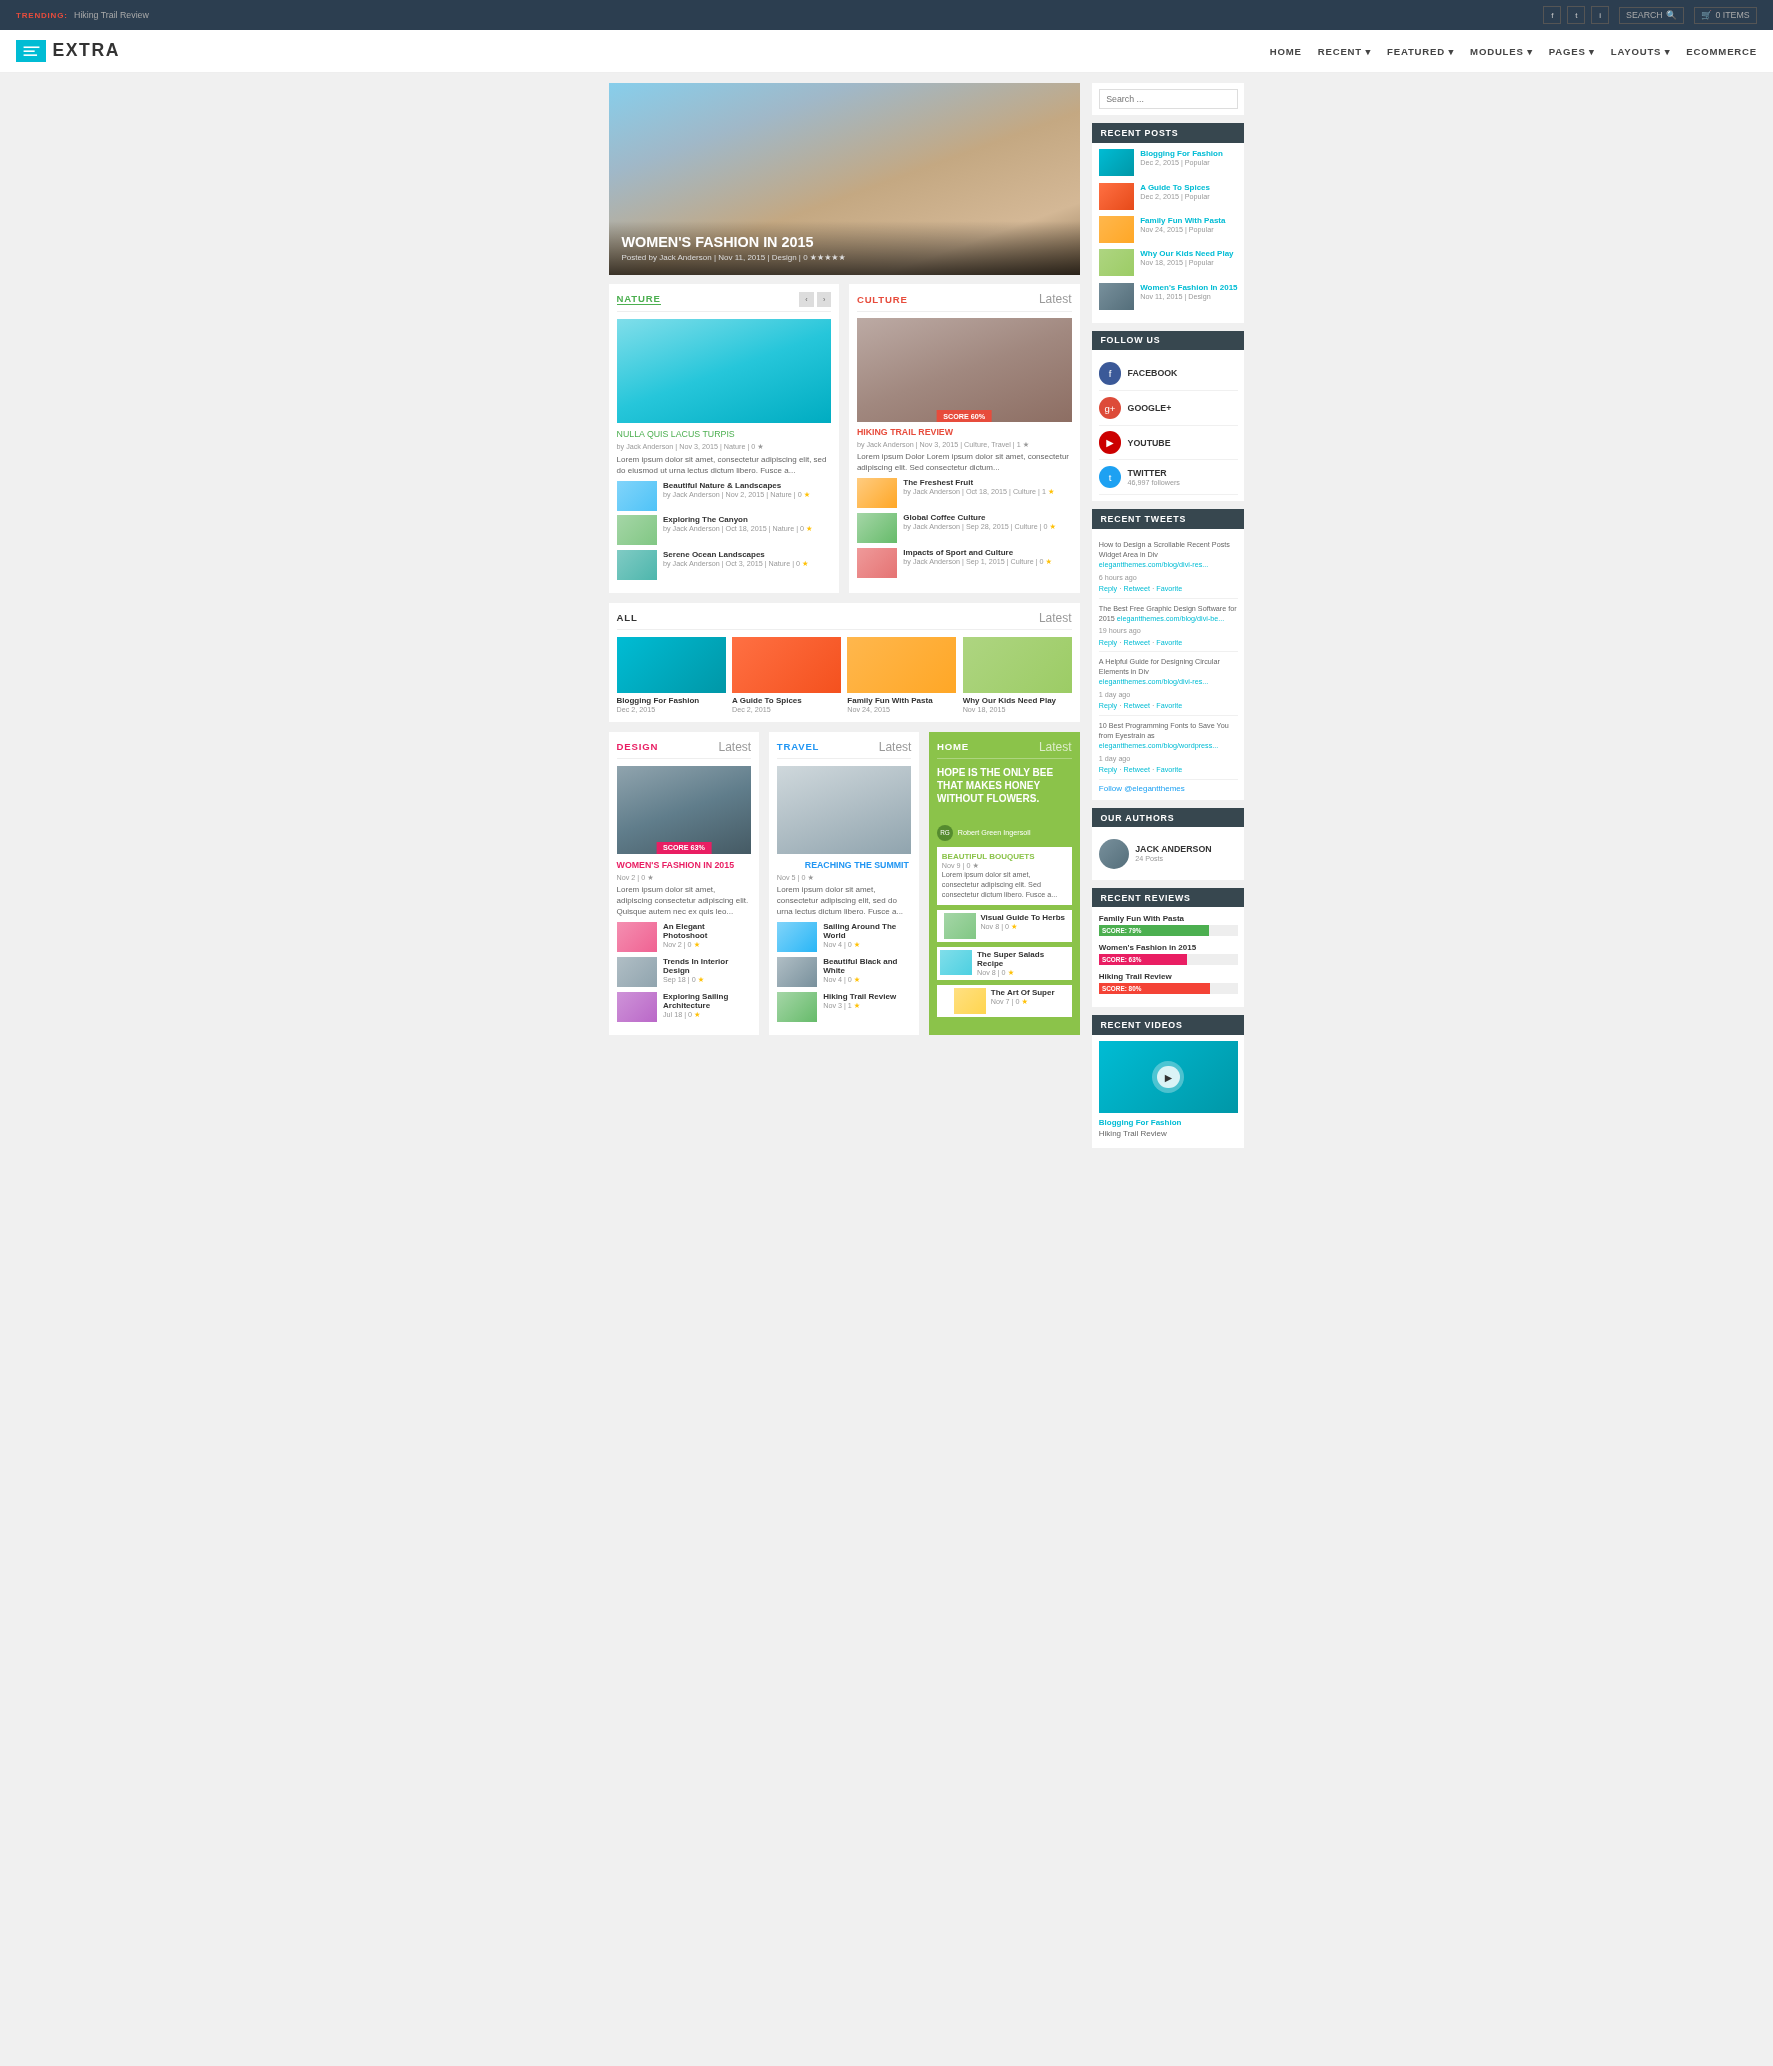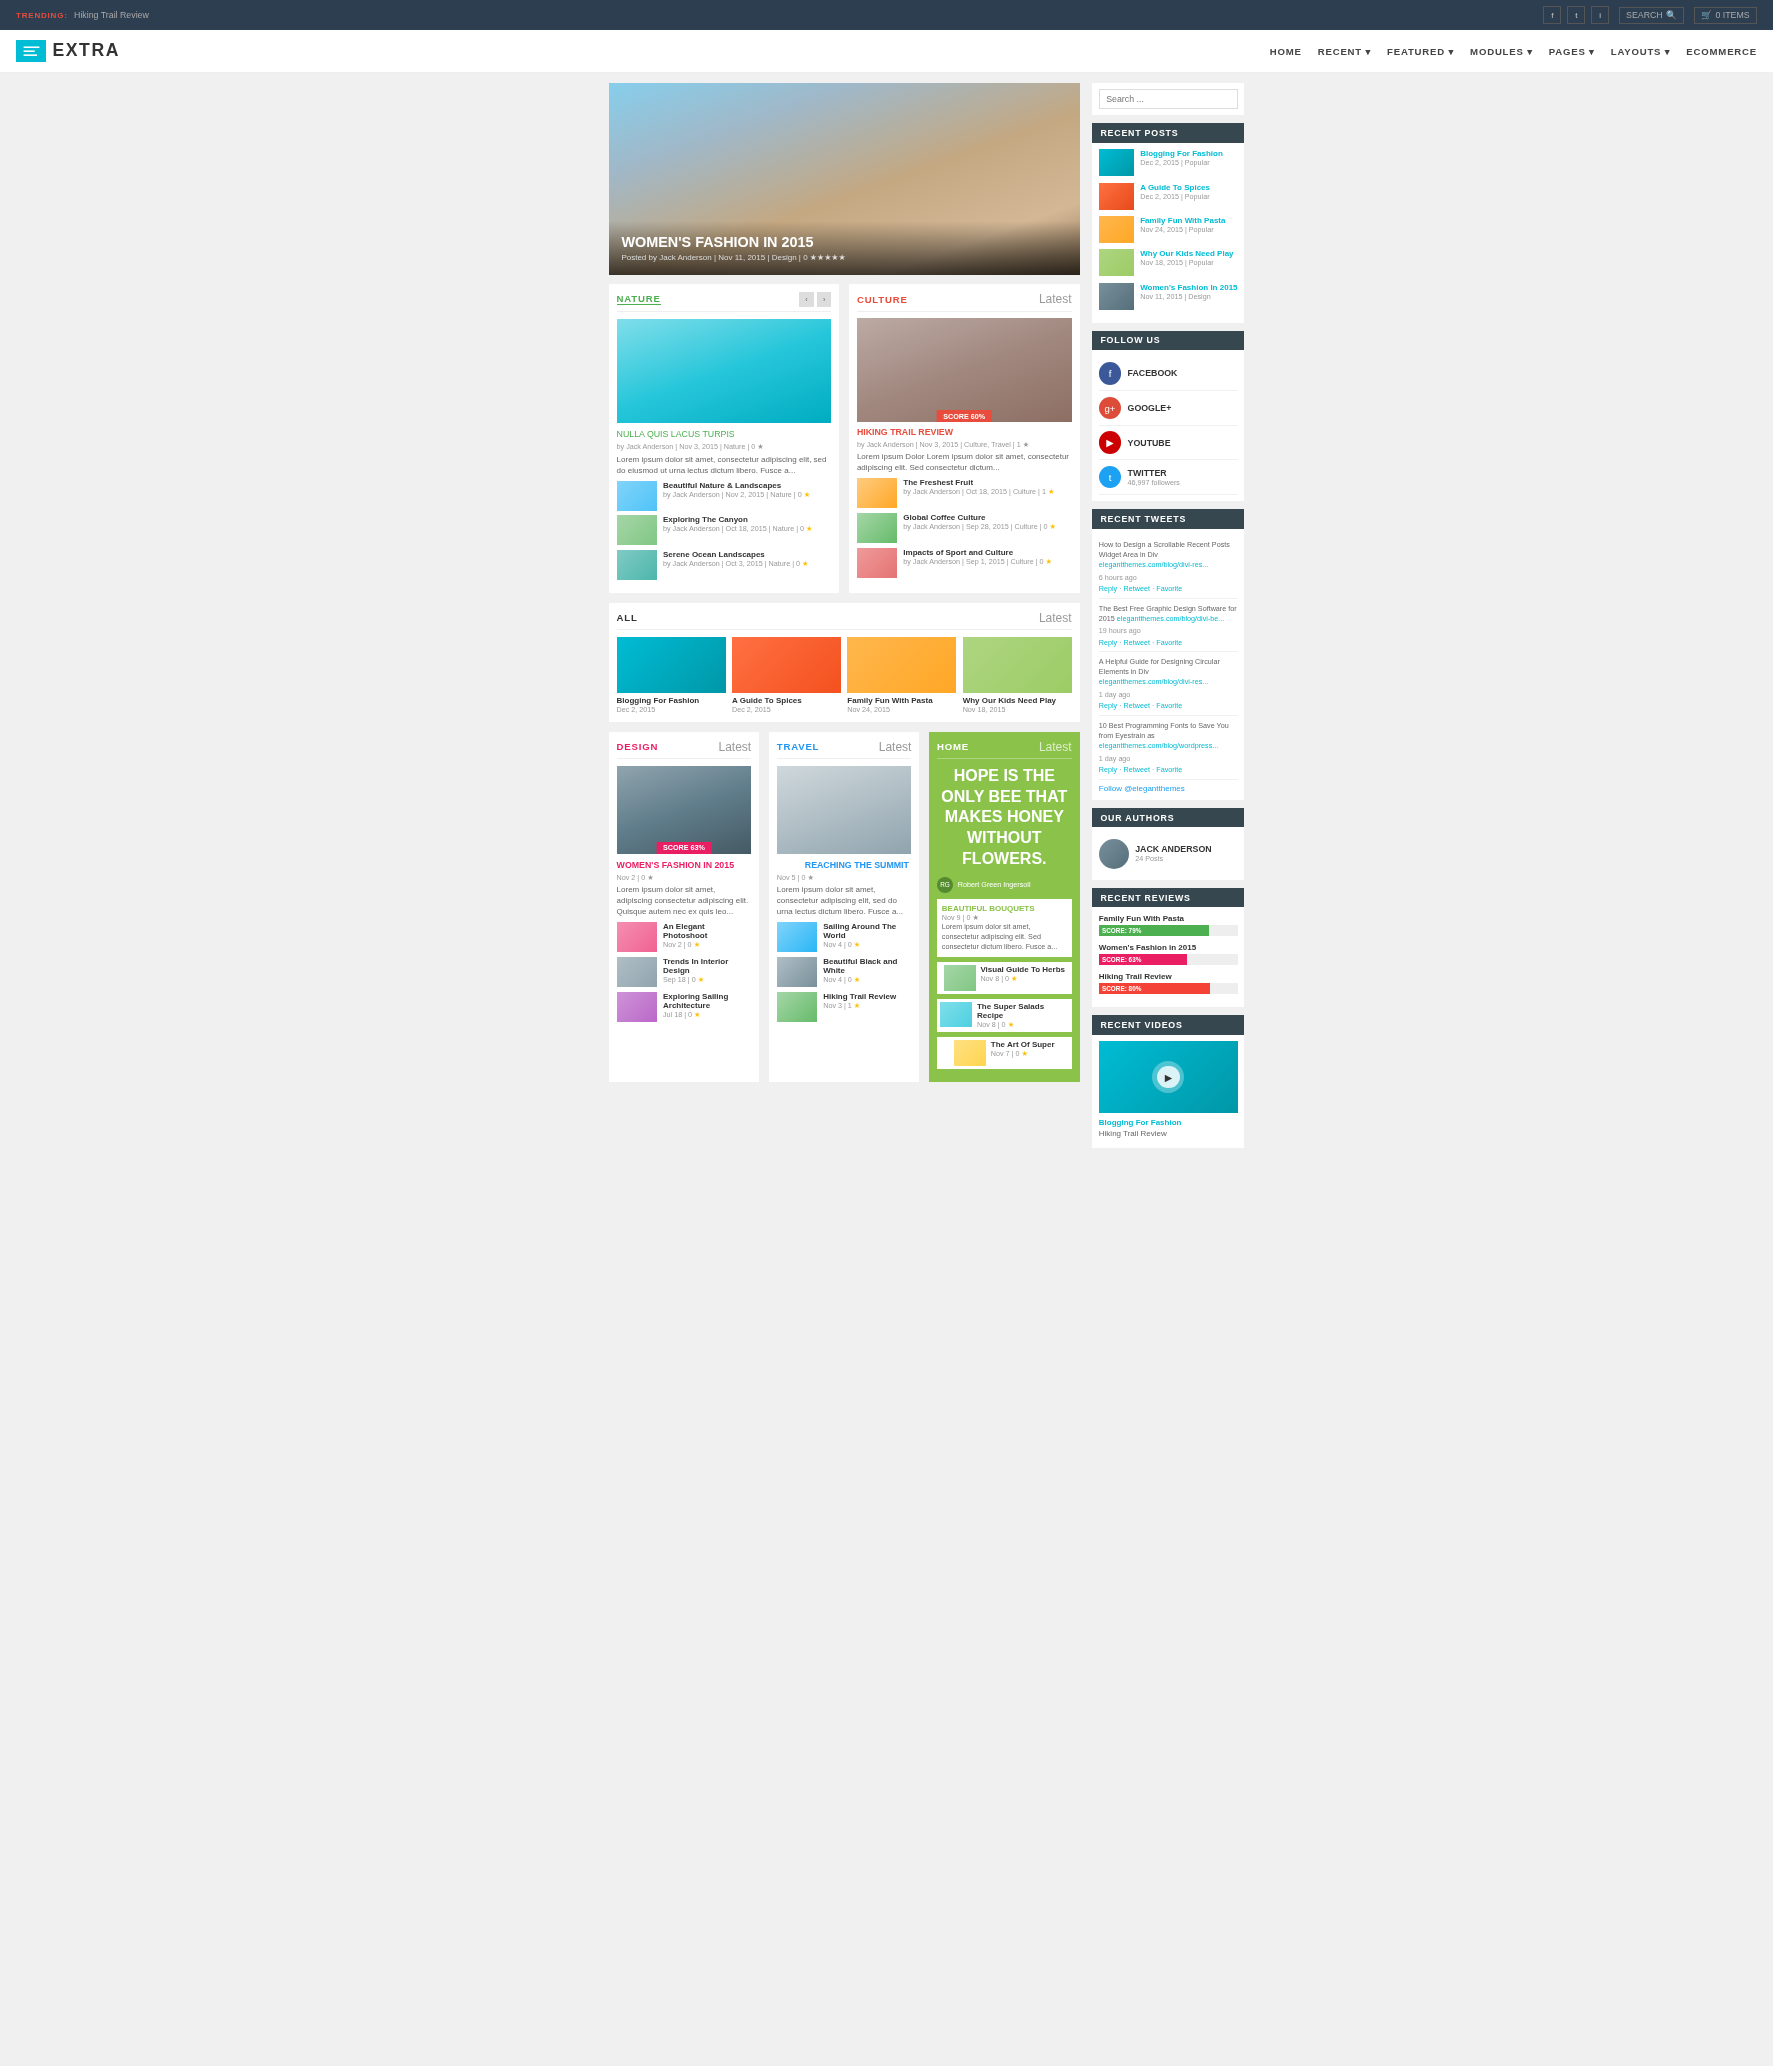--- a/index.html
+++ b/index.html
@@ -90,21 +90,21 @@
     .design-img { width: 100%; height: 88px; background: linear-gradient(135deg, #78909c, #546e7a, #37474f); position: relative; margin-bottom: 6.4px; }
     .score-badge-pink { position: absolute; bottom: 0; left: 50%; transform: translateX(-50%); background: #e91e63; color: #fff; font-size: 7.2px; padding: 1.6px 6.4px; font-weight: bold; }
     .design-title { font-size: 8.8px; font-weight: bold; color: #e91e63; margin-bottom: 2.4px; }
     
     
     .travel-img { width: 100%; height: 88px; background: linear-gradient(135deg, #b0bec5, #90a4ae, #78909c); margin-bottom: 6.4px; }
     .travel-title { font-size: 8.8px; font-weight: bold; color: #2196f3; margin-bottom: 2.4px; padding-left: 28px; }
     
     
     .home-section { flex: 1; min-width: 0; background: #8bc34a; padding: 8px; }
-    .home-text { color: #fff; font-size: 16px; font-weight: bold; line-height: 1.3; margin-bottom: 7px; text-align: center; }
+    .home-text { color: #fff; font-size: 10px; font-weight: bold; line-height: 1.3; margin-bottom: 20px; }
     .home-author { display: flex; align-items: center; gap: 4.8px; margin-bottom: 6.4px; }
     .author-avatar { width: 16px; height: 16px; border-radius: 50%; background: #558b2f; display: flex; align-items: center; justify-content: center; font-size: 6.4px; color: #fff; }
     .home-article { display: flex; gap: 4.8px; margin-bottom: 4.8px; background: #fff; padding: 3.2px; justify-content: center; }
     .home-article-title { font-size: 8px; font-weight: bold; color: #333; }
     .home-thumb { width: 32px; height: 25.6px; background: #ddd; flex-shrink: 0; }
     .home-thumb.herbs { background: linear-gradient(135deg, #a5d6a7, #81c784); }
     .home-thumb.salads { background: linear-gradient(135deg, #80deea, #4dd0e1); }
     .home-thumb.honey { background: linear-gradient(135deg, #ffe082, #ffd54f); }
     
     

